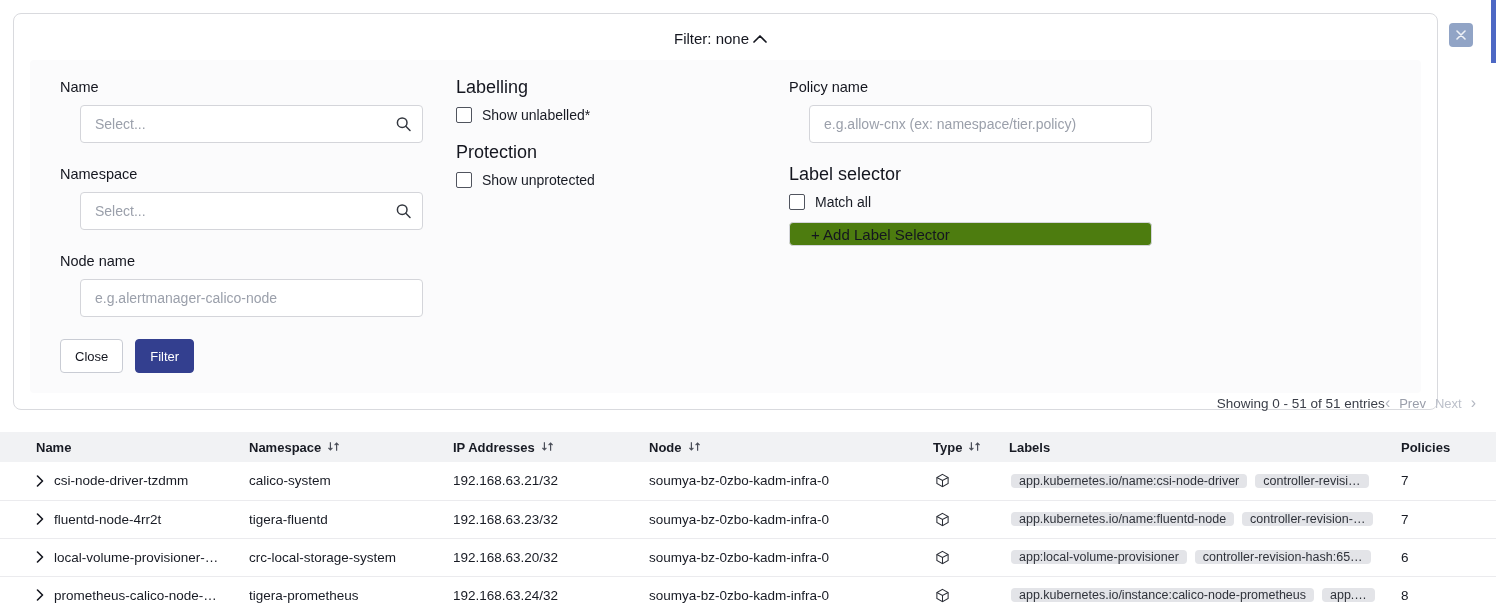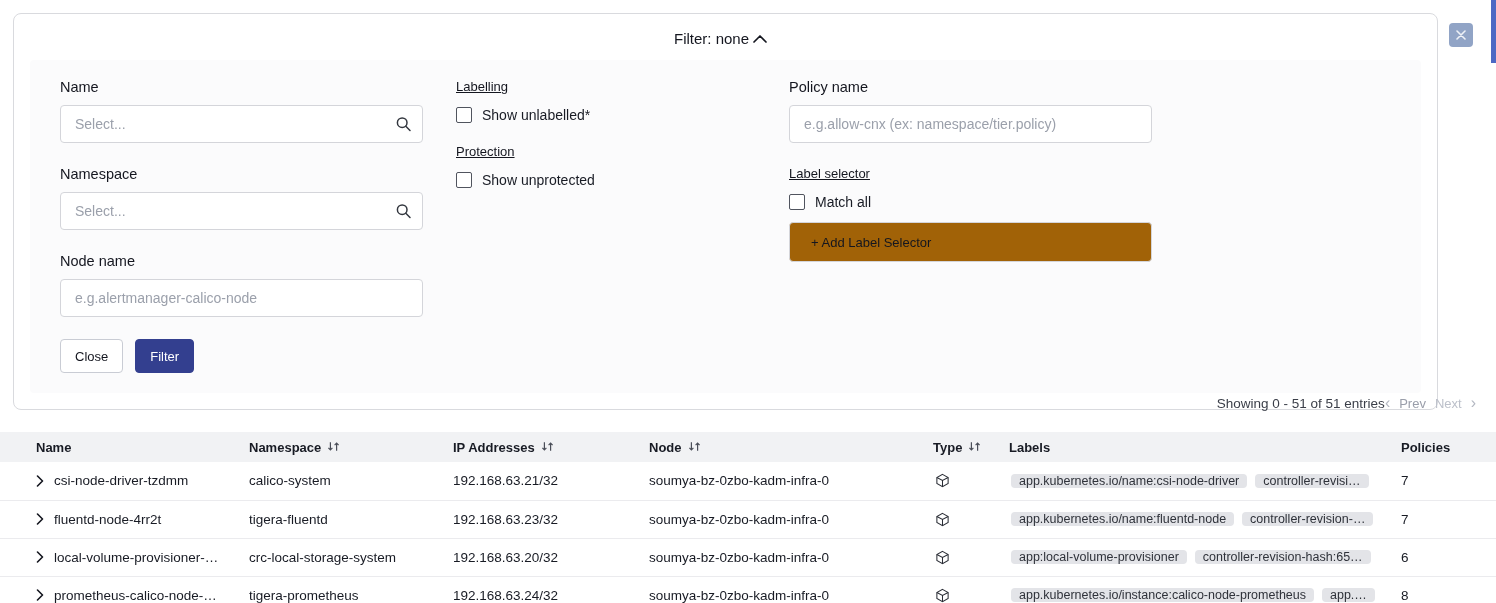--- a/index.html
+++ b/index.html
@@ -15,35 +15,35 @@
   .page{position:relative;width:1496px;height:603px;background:#fff;overflow:hidden;}
 
   
   .filter-panel{position:absolute;left:13px;top:13px;width:1425px;background:#fff;border:1px solid var(--border);border-radius:8px;}
   .filter-header{display:flex;align-items:center;justify-content:center;padding:13px 22px 10px 16px;}
   .filter-title{font-size:15px;color:#14161f;}
   .collapse-btn{background:none;border:none;cursor:pointer;padding:4px;display:flex;align-items:center;}
   .filter-body{margin:0 16px 16px;background:#fbfbfc;border-radius:4px;padding:18px 30px 20px;display:grid;grid-template-columns:363px 300px 363px;column-gap:33px;align-items:start;}
   .fgroup{margin-bottom:22px;}
   .flabel{display:block;font-size:14.5px;line-height:18px;margin-bottom:9px;color:#14161f;}
-  .input-wrap{position:relative;}
+  .input-wrap{position:relative;margin-left:20px;}
   .input-wrap input{width:100%;height:38px;border:1px solid #d4d5da;border-radius:4px;background:#fff;padding:0 36px 0 14px;font-size:14px;font-family:inherit;color:#181b24;outline:none;}
   .input-wrap input::placeholder{color:#9ba0ab;}
   .input-wrap.plain input{padding-right:14px;}
   .search-ic{position:absolute;right:11px;top:50%;transform:translateY(-50%);display:flex;}
   .btn-row{display:flex;gap:12px;margin-top:1px;}
   .btn{font-family:inherit;font-size:13px;border-radius:4px;cursor:pointer;height:28px;display:inline-flex;align-items:center;padding:16px 14px;}
   .btn-outline{background:#fff;border:1px solid #c9ccd4;color:#14161f;}
   .btn-primary{background:var(--primary);border:1px solid var(--primary);color:#fff;}
   .section{margin-bottom:20px;}
-  .sec-head{font-size:13px;line-height:18px;margin-bottom:11px;color:#14161f;text-decoration:underline;}
+  .sec-head{font-size:18px;line-height:18px;margin-bottom:11px;color:#14161f;}
   .chk-row{display:flex;align-items:center;gap:10px;}
   .checkbox{width:16px;height:16px;border:1.6px solid #50545e;border-radius:2px;background:#fff;flex:0 0 auto;cursor:pointer;}
   .chk-label{font-size:14px;color:#181b24;}
-  .add-selector-btn{width:100%;height:40px;margin-top:12px;background:#a16207;border:1px solid #d4d5da;border-radius:4px;font-family:inherit;font-size:13px;color:#14161f;text-align:left;padding:0 21px;cursor:pointer;}
+  .add-selector-btn{width:100%;height:24px;margin-top:12px;background:#4d7c0f;border:1px solid #d4d5da;border-radius:4px;font-family:inherit;font-size:15px;color:#14161f;text-align:left;padding:0 21px;cursor:pointer;}
   .match-all{margin-top:2px;}
 
   
   .page-close{position:absolute;top:23px;right:23px;width:24px;height:24px;background:var(--close-btn-bg);border:none;border-radius:4px;display:flex;align-items:center;justify-content:center;cursor:pointer;}
   .scroll-thumb{position:absolute;top:0;right:0;width:5px;height:63px;background:var(--scroll-thumb);}
 
   
   .pagination{position:absolute;top:395px;right:20px;display:flex;align-items:center;}
   .pag-summary{font-size:13.5px;color:#3a3e48;}
   .pag-nav{display:flex;align-items:center;gap:9px;}

